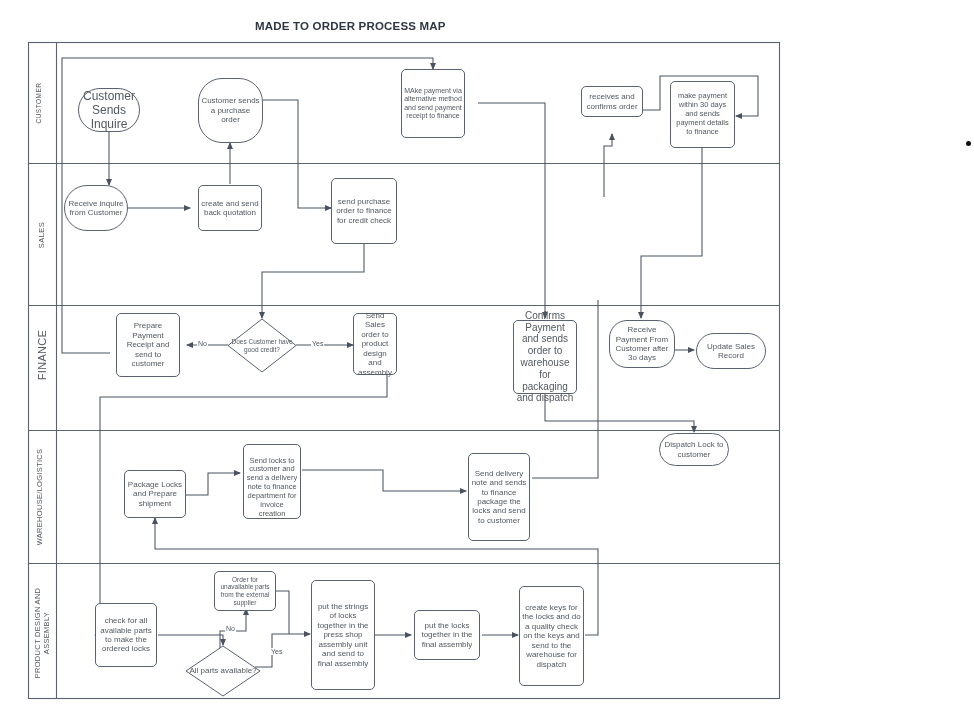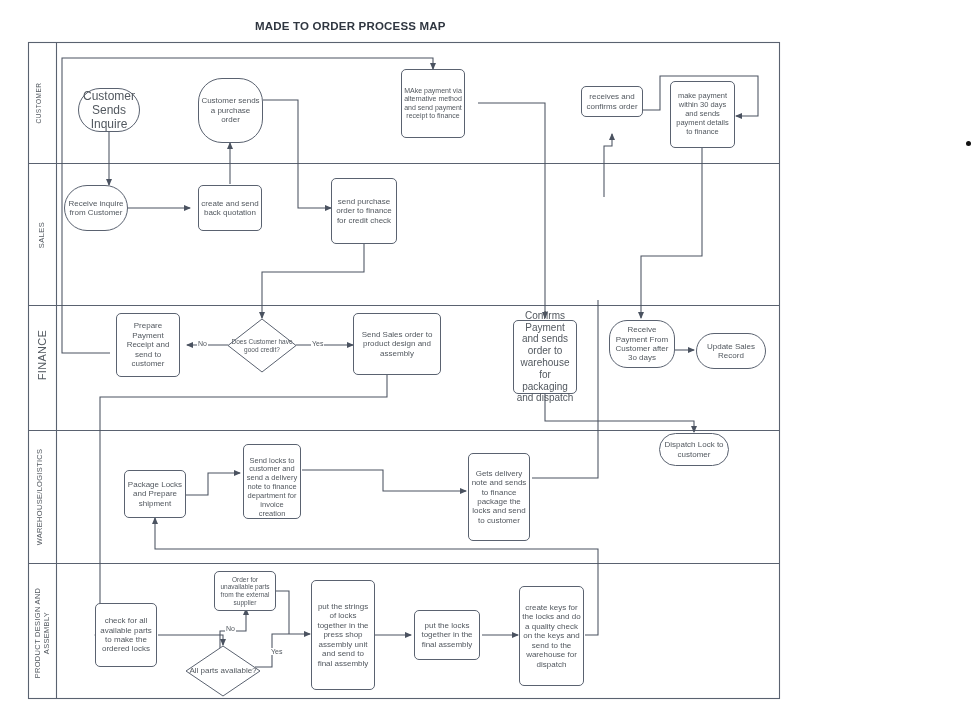--- a/index.html
+++ b/index.html
@@ -198,21 +198,21 @@
       <span>Prepare Payment Receipt and send to customer</span>
     </div>
 
     <div class="node diamond" style="left:227px;top:318px;width:70px;height:55px;font-size:6.5px;">
       <svg class="dshape" viewBox="0 0 70 55" xmlns="http://www.w3.org/2000/svg">
         <polygon points="35,1 69,27.5 35,54 1,27.5" fill="#ffffff" stroke="#5a6270" stroke-width="1"></polygon>
       </svg>
       <span>Does Customer have good credit?</span>
     </div>
 
-    <div class="node proc" style="left:353px;top:313px;width:88px;height:62px;font-size:8px;">
+    <div class="node proc" style="left:353px;top:313px;width:44px;height:62px;font-size:8px;">
       <span>Send Sales order to product design and assembly</span>
     </div>
 
     <div class="node proc" style="left:513px;top:320px;width:64px;height:74px;font-size:10px;">
       <span>Confirms Payment and sends order to warehouse for packaging and dispatch</span>
     </div>
 
     <div class="node proc" style="left:609px;top:320px;width:66px;height:48px;font-size:8px;border-radius:18px;">
       <span>Receive Payment From Customer after 3o days</span>
     </div>
@@ -223,21 +223,21 @@
 
     <div class="node proc" style="left:124px;top:470px;width:62px;height:48px;font-size:8px;">
       <span>Package Locks and Prepare shipment</span>
     </div>
 
     <div class="node proc" style="left:243px;top:444px;width:58px;height:75px;font-size:7.5px;">
       <span style="position:relative;top:6px;">Send locks to customer and send a delivery note to finance department for invoice creation</span>
     </div>
 
     <div class="node proc" style="left:468px;top:453px;width:62px;height:88px;font-size:8px;">
-      <span>Gets delivery note and sends to finance package the locks and send to customer</span>
+      <span>Send delivery note and sends to finance package the locks and send to customer</span>
     </div>
 
     <div class="node term" style="left:659px;top:433px;width:70px;height:33px;font-size:8px;">
       <span>Dispatch Lock to customer</span>
     </div>
 
     <div class="node proc" style="left:95px;top:603px;width:62px;height:64px;font-size:8px;">
       <span>check for all available parts to make the ordered locks</span>
     </div>
 

